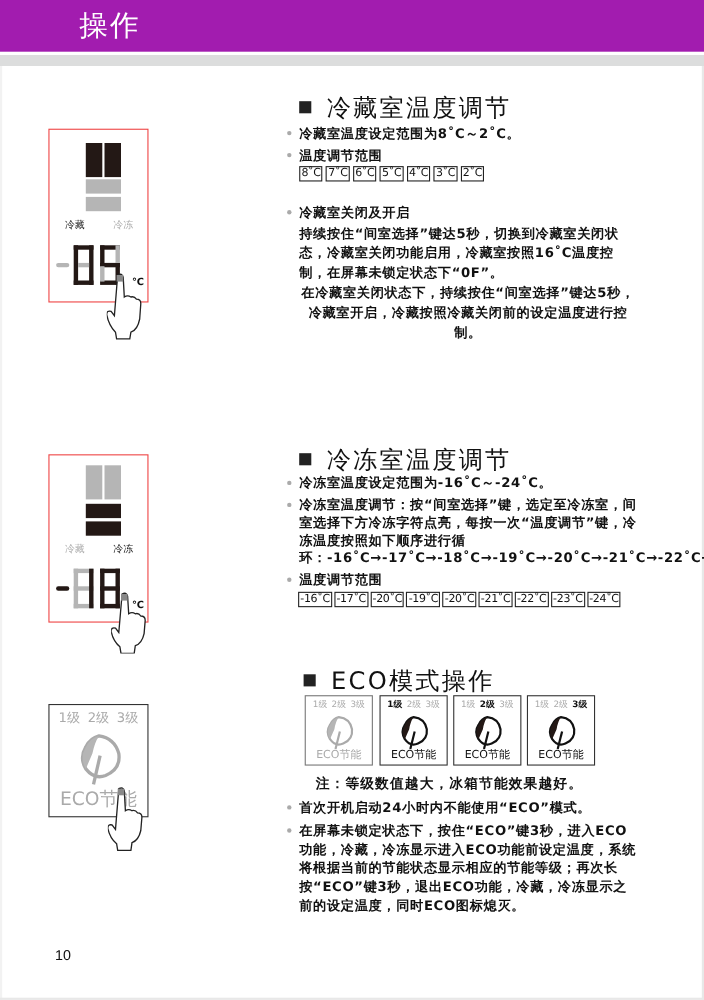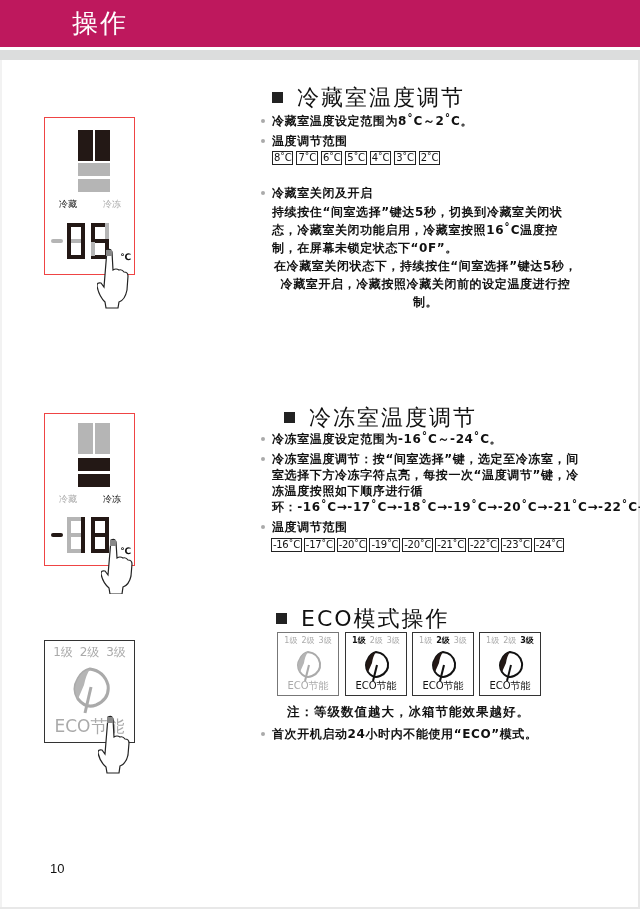--- a/index.html
+++ b/index.html
@@ -1,18 +1,18 @@
 <!DOCTYPE html>
 <html><head>
 <meta charset="utf-8">
 <style>
   html,body{margin:0;padding:0;}
   body{width:640px;height:909px;background:#fff;position:relative;overflow:hidden;
        font-family:"DejaVu Sans","Liberation Sans",sans-serif;color:#111;}
-  .hdr{position:absolute;left:0;top:0;width:640px;height:47px;background:#be185d;}
+  .hdr{position:absolute;left:0;top:0;width:640px;height:47px;background:#a21caf;}
   .hdr-title{position:absolute;left:72px;top:6px;font-size:26px;color:#fff;letter-spacing:2px;font-weight:300;}
   .hdr-line{position:absolute;left:0;top:48px;width:640px;height:1px;background:#fff;}
   .hdr-bar{position:absolute;left:0;top:50px;width:640px;height:10px;background:#dcdddd;}
   .right-edge{position:absolute;right:0;top:60px;width:2px;height:849px;background:#e8e8e8;}
   .bottom-edge{position:absolute;left:0;bottom:0;width:640px;height:2px;background:#e8e8e8;}
   .left-edge{position:absolute;left:0;top:60px;width:2px;height:849px;background:#f2f2f2;}
 
   .sec-title{position:absolute;font-size:22px;letter-spacing:2px;color:#111;}
   .sec-title .sq{display:inline-block;width:11px;height:11px;background:#222;margin-right:14px;vertical-align:2px;}
   .blk{position:absolute;left:259px;width:320px;font-size:12px;line-height:16px;font-weight:bold;letter-spacing:0.6px;}
@@ -126,21 +126,21 @@
     <rect x="42" y="19" width="18" height="4" fill="#231815"></rect>
     <rect x="42" y="35" width="18" height="4" fill="#231815"></rect>
   </svg>
   <div class="unit" style="left:75px;top:132px;">℃</div>
 </div>
 <svg class="hand" style="left:101px;top:538px;" width="34" height="56" viewBox="0 0 34 56">
   <path d="M10 2 q4 -2 5 2 l1 16 q3 -2 6 0 q3 -1 5 2 q4 0 4 4 l-1 12 q-2 9 -8 11 l-1 7 l-12 0 l-1 -6 q-6 -5 -8 -14 q0 -4 4 -3 l3 4 z" fill="#fff" stroke="#222" stroke-width="1.2"></path>
   <rect x="9" y="2" width="6" height="6" fill="#888"></rect>
 </svg>
 
-<div class="sec-title" style="left:284px;top:403px;">
+<div class="sec-title" style="left:272px;top:403px;">
   <span class="sq"></span><span>冷冻室温度调节</span>
 </div>
 <div class="blk" style="top:431px;">
   <div class="b">冷冻室温度设定范围为-16˚C～-24˚C。</div>
   <div class="b">冷冻室温度调节：按“间室选择”键，选定至冷冻室，间室选择下方冷冻字符点亮，每按一次“温度调节”键，冷冻温度按照如下顺序进行循环：-16˚C→-17˚C→-18˚C→-19˚C→-20˚C→-21˚C→-22˚C→-23˚C→-24˚C→-16˚C。</div>
   <div class="b" style="margin-bottom:3px;">温度调节范围</div>
   <div class="chips" style="padding-left:12px;gap:2px;">
     <span class="chip">-16˚C</span>
     <span class="chip">-17˚C</span>
     <span class="chip">-20˚C</span>
@@ -220,15 +220,16 @@
     <path d="M15 3 q-5 1 -8 7 q-4 6 0 13 l4 -9 q1 -7 4 -11 z" fill="#231815"></path>
     <path d="M16 16 l-4 16" stroke="#111" stroke-width="2"></path>
   </svg>
   <div class="eco-lbl">ECO节能</div>
 </div>
 
 <div class="note">注：等级数值越大，冰箱节能效果越好。</div>
 
 <div class="blk" style="top:726px;line-height:17px;">
   <div class="b">首次开机启动24小时内不能使用“ECO”模式。</div>
+  <div class="b">在屏幕未锁定状态下，按住“ECO”键3秒，进入ECO功能，冷藏，冷冻显示进入ECO功能前设定温度，系统将根据当前的节能状态显示相应的节能等级；再次长按“ECO”键3秒，退出ECO功能，冷藏，冷冻显示之前的设定温度，同时ECO图标熄灭。</div>
 </div>
 
 <div class="pgnum">10</div>
 
 </body></html>

